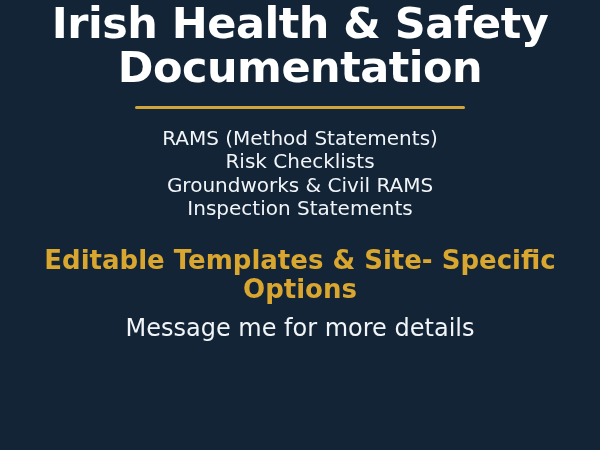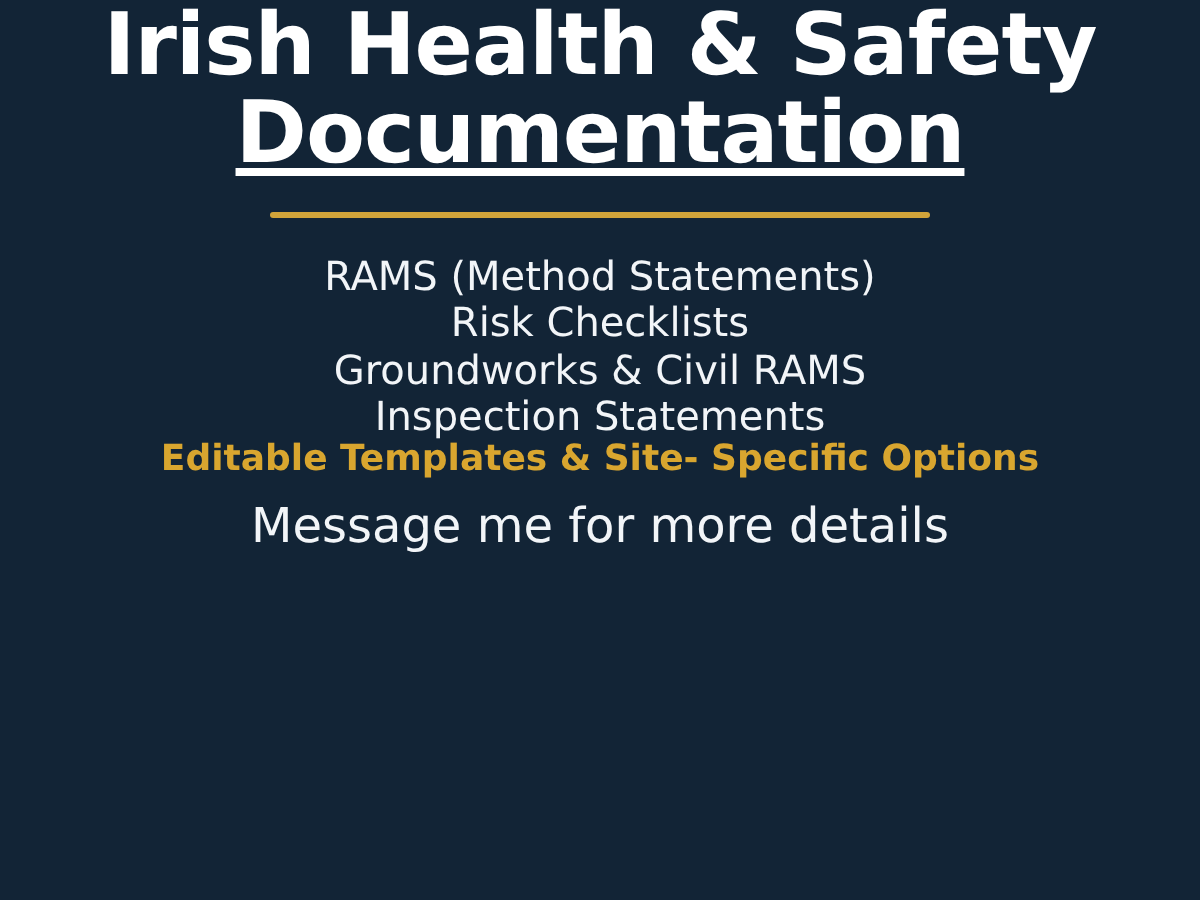--- a/index.html
+++ b/index.html
@@ -30,42 +30,42 @@
     font-size: 43px;
     font-weight: bold;
     line-height: 1.02;
     letter-spacing: -0.5px;
     color: #ffffff;
     margin-top: 2px;
     width: 100%;
   }
   .title .line2 {
     display: block;
-    text-decoration: underline;
   }
   .divider {
     width: 330px;
     height: 3px;
     background: #d1a43a;
     margin: 16px auto 0 auto;
     border-radius: 2px;
   }
   .services {
     margin-top: 18px;
     width: 100%;
   }
   .service {
     font-size: 20px;
     line-height: 1.17;
     color: #f2f5f8;
     font-weight: 400;
     white-space: nowrap;
   }
   .highlight {
-    font-size: 18px;
+    margin-top: 26px;
+    font-size: 26px;
     font-weight: bold;
     color: #d9a62f;
     line-height: 1.12;
     width: 100%;
   }
   .footer {
     margin-top: 10px;
     font-size: 24px;
     color: #f2f5f8;
     line-height: 1.15;

